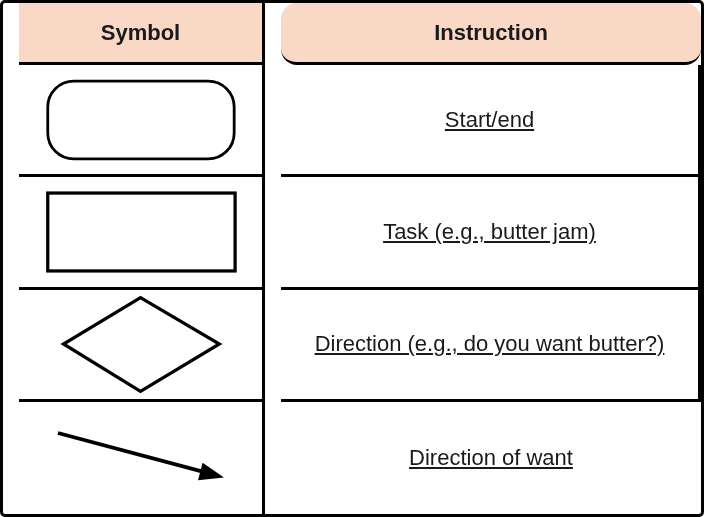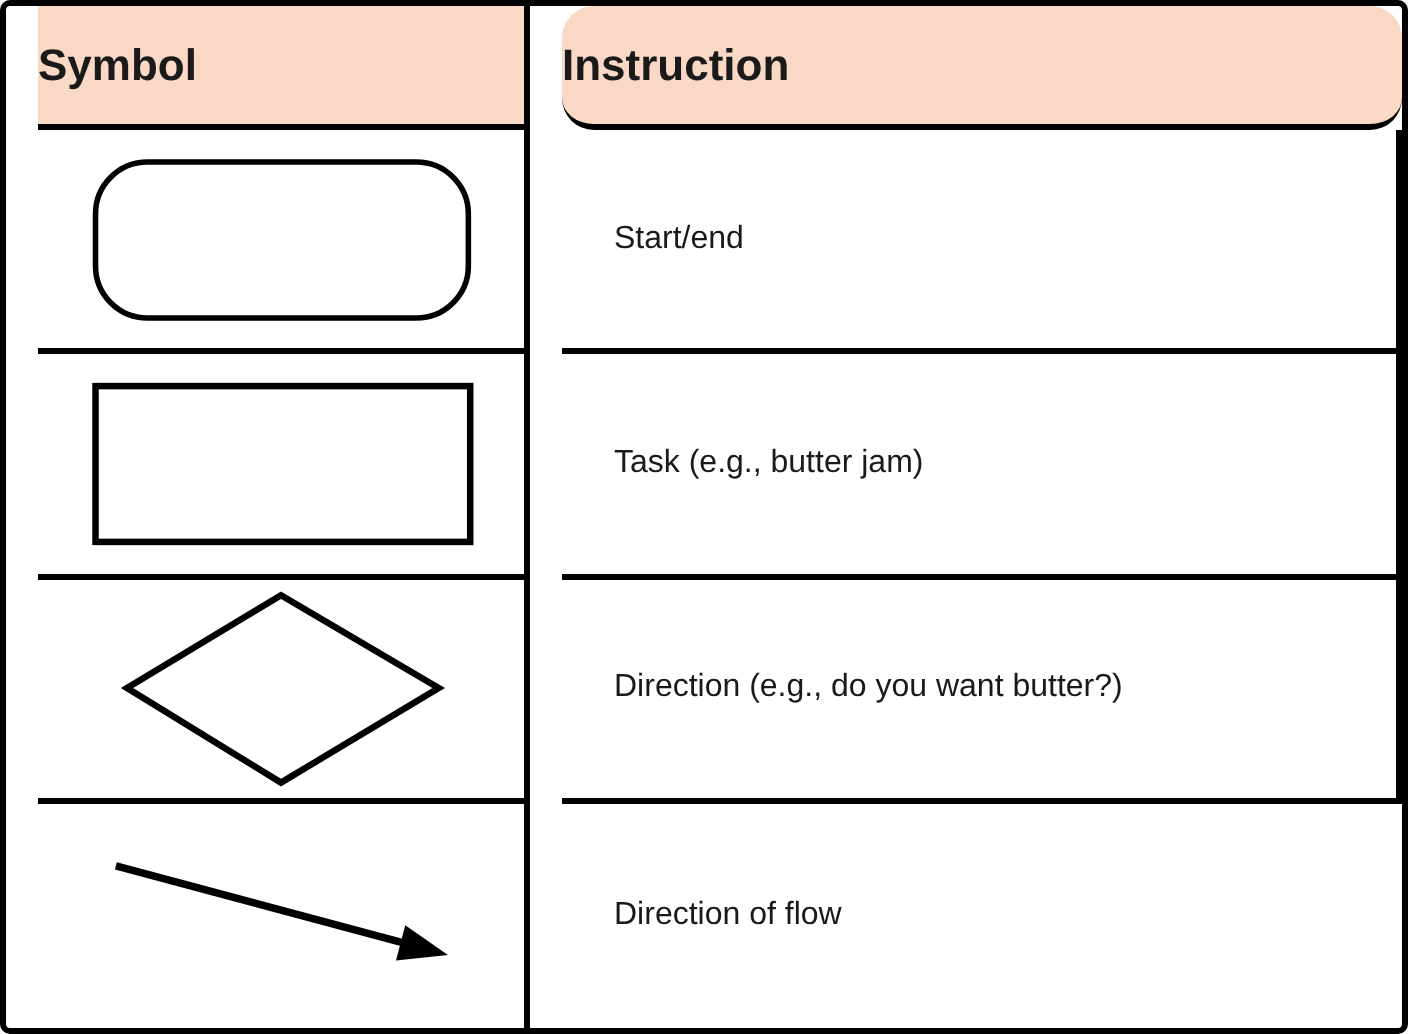--- a/index.html
+++ b/index.html
@@ -22,36 +22,37 @@
     display: grid;
     grid-template-columns: 262px 1fr;
     grid-template-rows: 62px repeat(4, 1fr);
     background: var(--row-bg);
   }
   .cell {
     border-right: 3px solid var(--border-color);
     border-bottom: 3px solid var(--border-color);
     display: flex;
     align-items: center;
-    justify-content: flex-start;
+    justify-content: center;
     margin-left: 16px;
   }
   .cell.last-col { border-right: none; border-radius: 16px; }
   .cell.last-row { border-bottom: none; }
   .header-cell {
     background: var(--header-bg);
     font-weight: bold;
     font-size: 22px;
     color: var(--text-color);
   }
   .instruction-cell {
-    font-size: 16px;
+    font-size: 22px;
     color: var(--text-color);
     text-align: center;
     padding: 0 26px;
+    text-decoration: underline;
   }
   .symbol-cell svg { display: block; }
   .shape-stroke { fill: none; stroke: var(--border-color); }
 </style>
 </head>
 <body>
 
 <div class="symbol-table">
 
   <div class="cell header-cell">
@@ -88,16 +89,16 @@
     <span>Direction (e.g., do you want butter?)</span>
   </div>
 
   <div class="cell symbol-cell last-row">
     <svg width="262" height="108" viewBox="0 0 262 108">
       <line x1="42" y1="27" x2="199" y2="69" stroke="#000000" stroke-width="4"></line>
       <polygon points="221,75 198,59 193,78" fill="#000000"></polygon>
     </svg>
   </div>
   <div class="cell instruction-cell last-col last-row">
-    <span>Direction of flow</span>
+    <span>Direction of want</span>
   </div>
 
 </div>
 
 </body></html>

